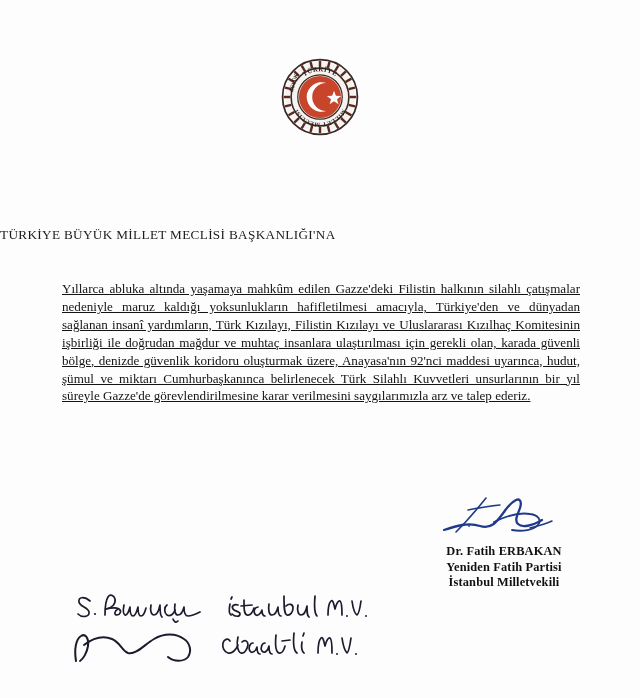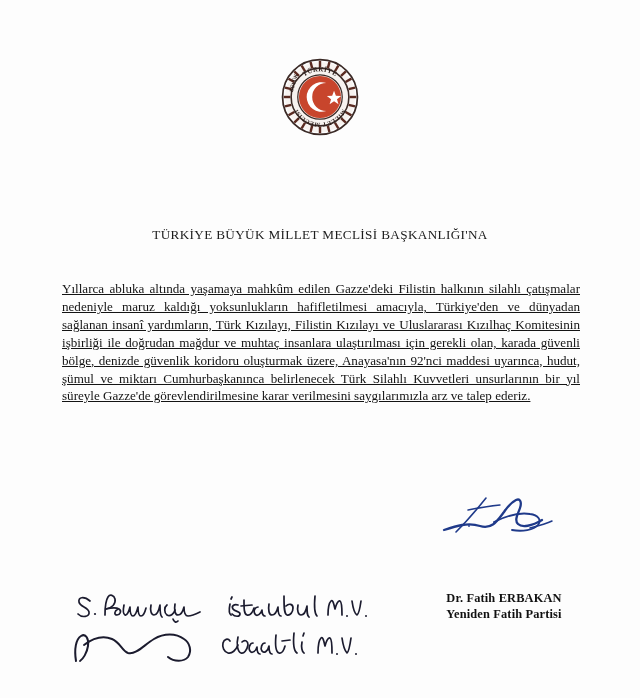--- a/index.html
+++ b/index.html
@@ -37,21 +37,20 @@
     height: 78px;
   }
   .emblem svg { display: block; }
 
   
   .doc-title {
     position: absolute;
     top: 227px;
     left: 0;
     width: 640px;
-    text-align: center;
     font-size: 13.2px;
     letter-spacing: 0.35px;
     color: #1c1c1c;
     font-family: "Liberation Serif", serif;
   }
 
   
   .body-text {
     position: absolute;
     top: 280px;
@@ -87,21 +86,20 @@
     top: 0;
     left: 36px;
   }
   .sig-names {
     font-family: "Liberation Serif", serif;
     font-weight: bold;
     font-size: 12.4px;
     line-height: 15.6px;
     color: #111;
     letter-spacing: 0.15px;
-    margin-top: 47px;
   }
   .sig-names div { white-space: nowrap; }
 
   
   .hand-block {
     position: absolute;
     top: 583px;
     left: 72px;
     width: 300px;
     height: 80px;
@@ -199,20 +197,21 @@
           <path d="M60,30 C72,24 84,20 96,22 C104,23 108,28 104,33
                    C100,38 88,40 78,38" stroke-width="1.9"></path>
           <path d="M96,36 C104,34 112,32 118,29" stroke-width="1.5"></path>
           <circle cx="35" cy="34" r="0.9" fill="#1F3A8A" stroke="none"></circle>
         </g>
       </svg>
     </div>
     <div class="sig-names">
       <div>Dr. Fatih ERBAKAN</div>
       <div>Yeniden Fatih Partisi</div>
+      <div>İstanbul Milletvekili</div>
     </div>
   </div>
 
   
   <div class="hand-block">
     <svg width="300" height="80" viewBox="0 0 300 80" aria-hidden="true">
       <g fill="none" stroke="#1B1B2E" stroke-linecap="round" stroke-linejoin="round" stroke-width="1.7">
 
         <path d="M18,18 C12,13 6,14 7,19 C8,24 16,24 17,29 C18,34 10,35 6,31"></path>
         <circle cx="23" cy="31" r="1.1" fill="#1B1B2E" stroke="none"></circle>

